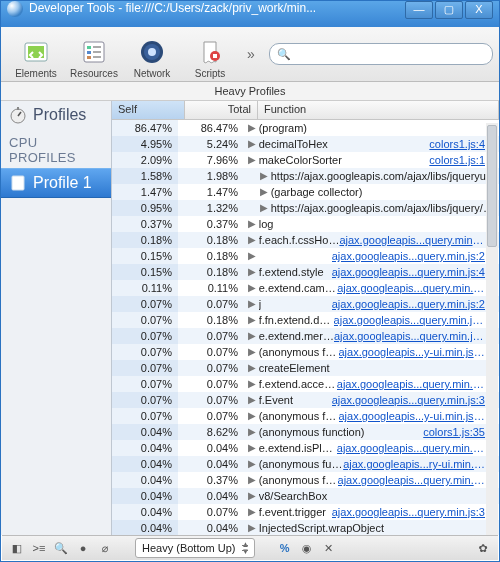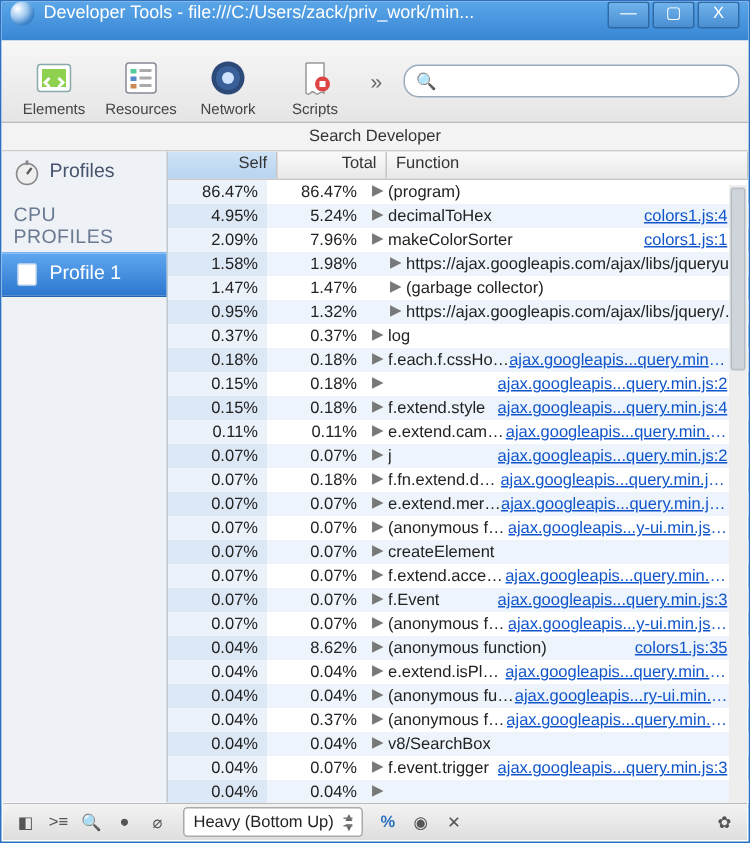--- a/index.html
+++ b/index.html
@@ -14,45 +14,45 @@
   .tbtn .ticon{width:28px;height:28px;margin-bottom:2px;display:flex;align-items:center;justify-content:center}
   .ticon svg{width:28px;height:28px}
   .chev{color:#666;margin:0 8px;font-size:14px}
   .search{flex:1;margin-left:6px;display:flex;align-items:center;border:1px solid #9ab;border-radius:10px;height:20px;padding:0 8px;background:#fff}
   .search input{border:0;outline:0;flex:1;font-size:11px}
   .search .micon{color:#7aa;margin-right:4px}
   .subhdr{text-align:center;font-size:11px;color:#333;padding:3px 0;background:#f3f3f3;border-bottom:1px solid #ccc}
   .body{display:flex;height:calc(100% - 26px - 54px - 22px - 24px);}
   
   .sidebar{width:110px;background:#eef1f5;border-right:1px solid #bfc7d1;display:flex;flex-direction:column}
-  .sb-item{display:flex;align-items:flex-start;padding:5px 8px;color:#46536d;font-size:13px}
+  .sb-item{display:flex;align-items:flex-start;padding:5px 8px;color:#46536d;font-size:16px}
   .sb-item .sicon{width:18px;height:18px;margin-right:6px}
   .sb-hdr{padding:6px 8px 3px;color:#6b7a93;font-size:13px;letter-spacing:.3px}
   .sb-sel{background:linear-gradient(#5fa6ef,#2d78d0);color:#fff;border-top:1px solid #76b4f0;border-bottom:1px solid #2366b3;font-weight:400}
   .sb-sel .sicon rect{fill:#fff}
   .main{flex:1;display:flex;flex-direction:column;overflow:hidden}
   .cols{display:flex;height:18px;background:linear-gradient(#fafafa,#e8e8e8);border-bottom:1px solid #c6c6c6;font-size:11px;color:#333}
   .cols div{padding:2px 6px;border-right:1px solid #c6c6c6}
-  .c-self{width:60px;text-align:right;background:linear-gradient(#cfe3f7,#b8d3ef)}
+  .c-self{width:60px;background:linear-gradient(#cfe3f7,#b8d3ef)}
   .c-total{width:60px;text-align:right}
   .c-func{flex:1}
   .rows{flex:1;overflow:auto}
   .row{display:flex;height:16px;line-height:16px;font-size:11px;border-bottom:0}
   .row:nth-child(even){background:#eef4fb}
   .row .self{width:60px;text-align:right;padding-right:6px;background:rgba(120,170,220,.15)}
   .row .total{width:60px;text-align:right;padding-right:6px}
   .row .func{flex:1;display:flex;align-items:center;padding-left:4px;overflow:hidden;white-space:nowrap}
   .row .func .tree{color:#787878;margin-right:3px;font-size:10px}
   .row .func .fname{flex:0 1 auto;overflow:hidden;text-overflow:ellipsis;white-space:nowrap;color:#222}
   .row .func .link{margin-left:auto;margin-right:14px;color:#1155cc;text-decoration:underline;font-size:11px;white-space:nowrap;overflow:hidden;text-overflow:ellipsis;max-width:160px;text-align:right}
   .scrollbar{width:12px;background:#eee;position:absolute;right:1px;top:122px;bottom:25px;border-left:0}
   .sbthumb{background:#cfd4da;border:1px solid #b5bbc2;border-radius:2px;position:absolute;left:1px;right:1px;top:2px;height:120px}
   .bottombar{position:absolute;left:1px;right:1px;bottom:1px;height:24px;background:linear-gradient(#f3f3f3,#dedede);border-top:1px solid #bcbcbc;display:flex;align-items:center;padding:0 4px}
   .bb{width:22px;height:18px;display:flex;align-items:center;justify-content:center;color:#555;border-right:0}
-  .bsel{height:18px;border:1px solid #aaa;border-radius:3px;padding:0 18px 0 6px;margin:0 6px;background:#fff;display:flex;align-items:center;position:relative;font-size:11px}
+  .bsel{height:18px;border:1px solid #aaa;border-radius:3px;padding:0 18px 0 6px;margin:0 19px;background:#fff;display:flex;align-items:center;position:relative;font-size:11px}
   .bsel::after{content:"";position:absolute;right:5px;top:3px;width:8px;height:12px;background:
      linear-gradient(#777,#777) center 3px/6px 1px no-repeat,
      linear-gradient(#777,#777) center 8px/6px 1px no-repeat;
      -webkit-mask: none;
   }
   .bsel .arrows{position:absolute;right:4px;top:2px;font-size:8px;line-height:7px;color:#666;display:flex;flex-direction:column}
   .pct{color:#2a72c1;font-weight:bold;width:22px;text-align:center}
   .gear{margin-left:auto}
 </style>
 </head>
@@ -113,21 +113,21 @@
       </div>
       <span>Scripts</span>
     </div>
     <div class="chev">»</div>
     <div class="search">
       <span class="micon">🔍</span>
       <input placeholder="" style="">
     </div>
   </div>
 
-  <div class="subhdr">Search Developer</div>
+  <div class="subhdr">Heavy Profiles</div>
 
   <div class="body">
     <div class="sidebar">
       <div class="sb-item">
         <svg class="sicon" viewBox="0 0 18 18">
             <circle cx="9" cy="10" r="7" fill="#eee" stroke="#888"></circle>
             <rect x="8" y="1" width="2" height="3" fill="#888"></rect>
             <path d="M9 10 L12 6" stroke="#555" stroke-width="1.5"></path>
           </svg>
         <span>Profiles</span>
@@ -366,20 +366,21 @@
               <span class="tree" style="margin-left: 0px;">▶</span>
               <span class="fname">f.event.trigger</span>
               <span class="link">ajax.googleapis...query.min.js:3</span>
             </div>
           </div>
           <div class="row">
             <div class="self">0.04%</div>
             <div class="total">0.04%</div>
             <div class="func">
               <span class="tree" style="margin-left: 0px;">▶</span>
+              <span class="fname">InjectedScript.wrapObject</span>
             </div>
           </div>
         </div>
     </div>
   </div>
 
   <div class="scrollbar">
     <div class="sbthumb"></div>
   </div>
 

